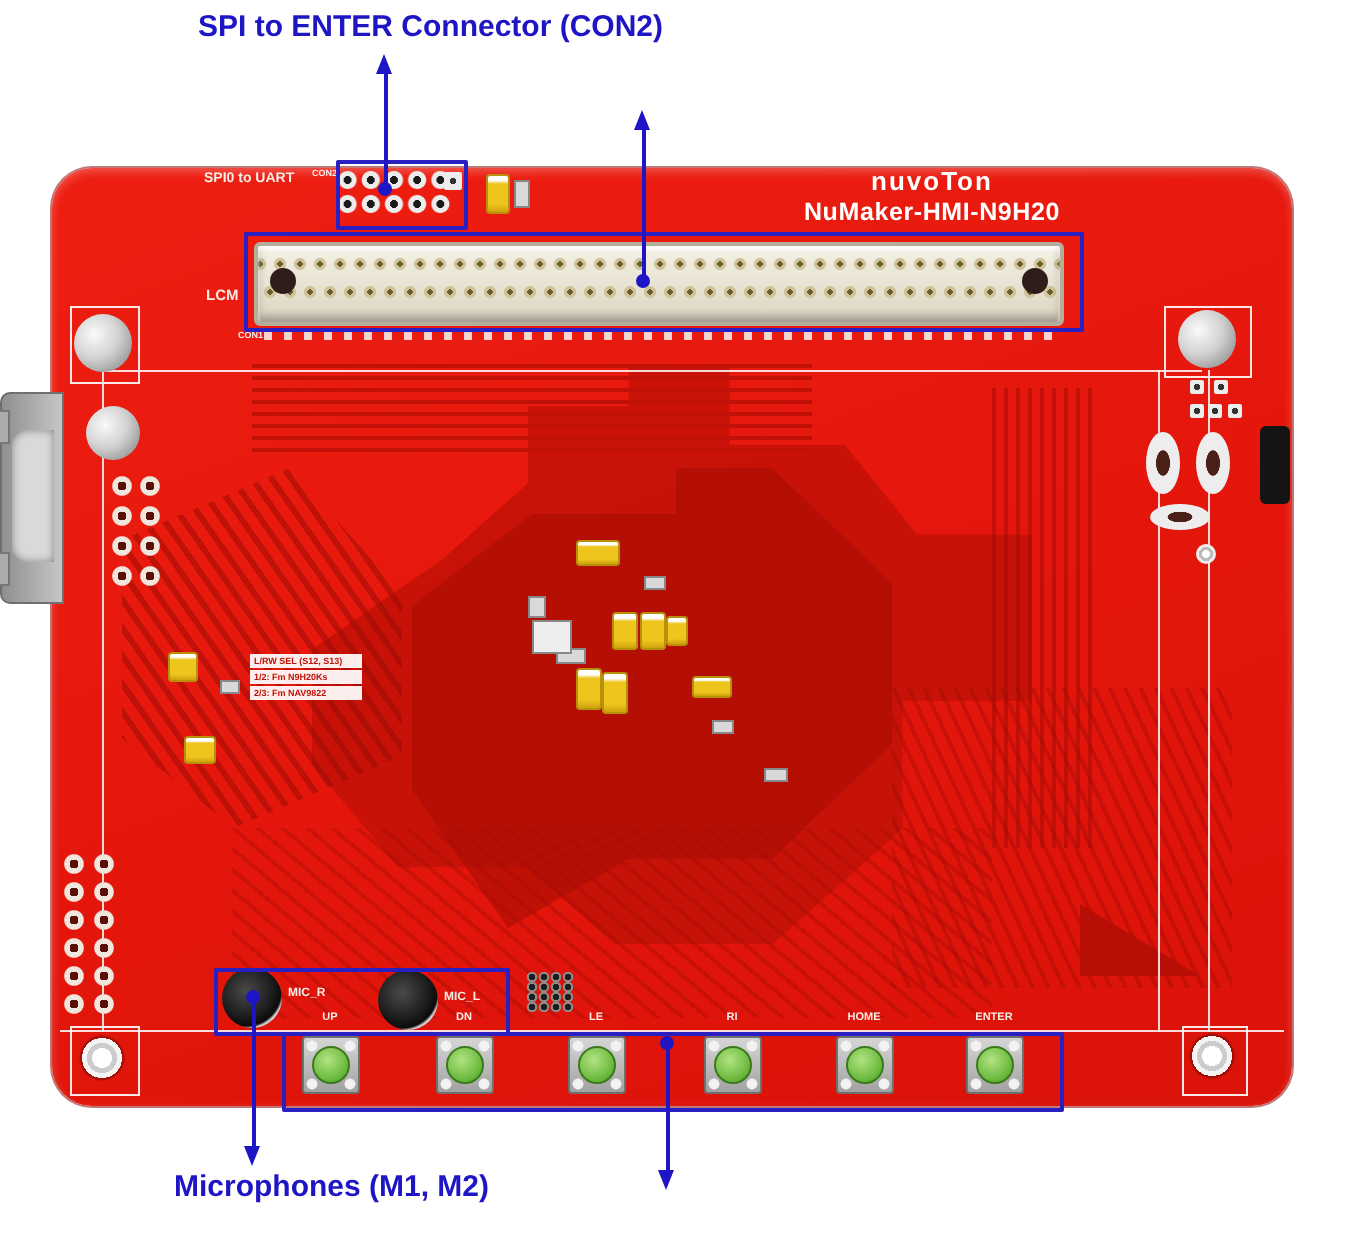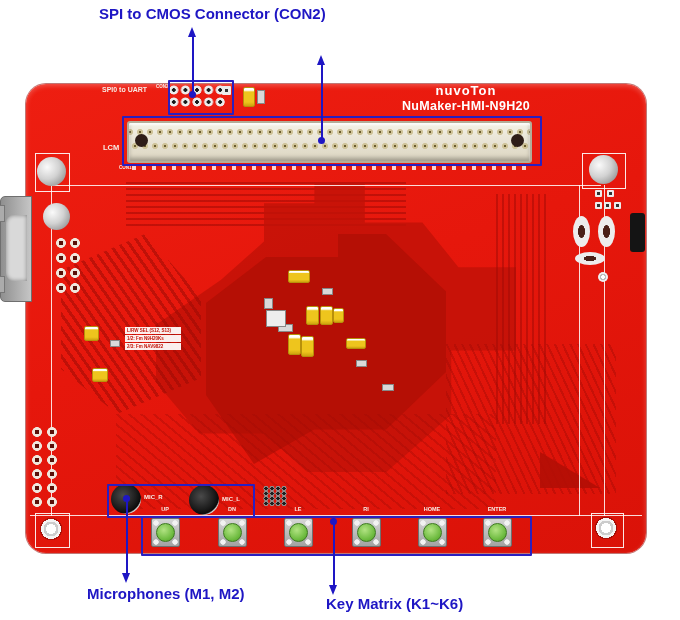--- a/index.html
+++ b/index.html
@@ -231,32 +231,31 @@
           <div class="key-cap"></div>
         </div>
     </div>
   </div>
 
   <div class="hlbox" style="left:168px;top:80px;width:62px;height:31px;"></div>
   <div class="hlbox" style="left:122px;top:116px;width:416px;height:46px;"></div>
   <div class="hlbox" style="left:107px;top:484px;width:144px;height:30px;"></div>
   <div class="hlbox" style="left:141px;top:516px;width:387px;height:36px;"></div>
 
-  <div class="ann-label" style="left:99px;top:5px;">SPI to CMOS Connector (CON2)</div>
+  <div class="ann-label" style="left:99px;top:5px;">SPI to ENTER Connector (CON2)</div>
   <div class="ahead-up" style="left:188px;top:27px;"></div>
   <div class="aline" style="left:192px;top:36px;height:58px;"></div>
   <div class="adot" style="left:189px;top:91px;"></div>
 
   <div class="ahead-up" style="left:317px;top:55px;"></div>
   <div class="aline" style="left:321px;top:64px;height:76px;"></div>
   <div class="adot" style="left:318px;top:137px;"></div>
 
   <div class="adot" style="left:123px;top:495px;"></div>
   <div class="aline" style="left:126px;top:500px;height:74px;"></div>
   <div class="ahead-down" style="left:122px;top:573px;"></div>
   <div class="ann-label" style="left:87px;top:585px;">Microphones (M1, M2)</div>
 
   <div class="adot" style="left:330px;top:518px;"></div>
   <div class="aline" style="left:333px;top:523px;height:63px;"></div>
   <div class="ahead-down" style="left:329px;top:585px;"></div>
-  <div class="ann-label" style="left:326px;top:595px;">Key Matrix (K1~K6)</div>
 
 </div>
 
 </body></html>

